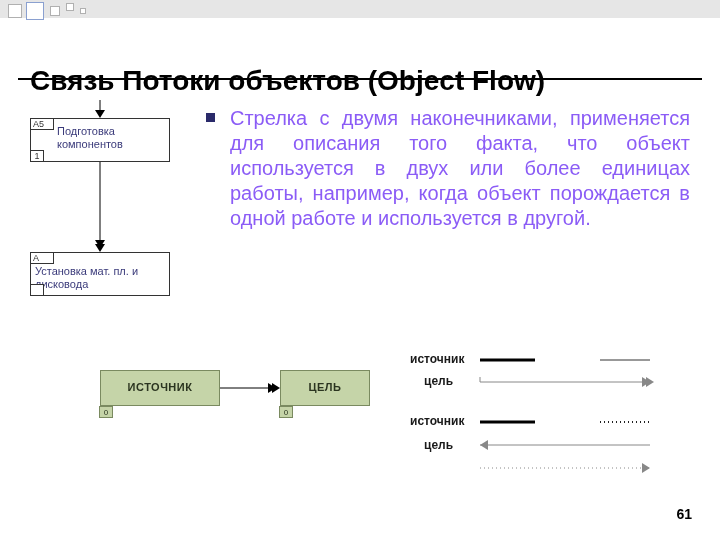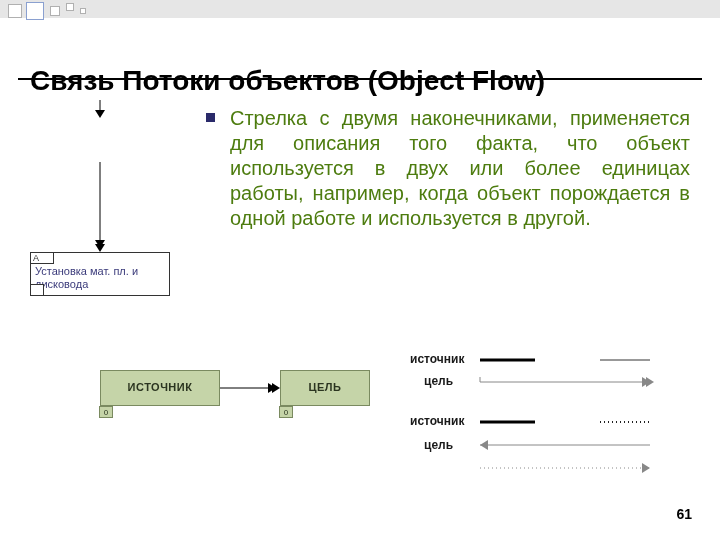--- a/index.html
+++ b/index.html
@@ -91,21 +91,21 @@
     width: 9px; height: 9px;
     background: #2a2a6a;
   }
   .bodytext {
     position: absolute;
     top: 106px;
     left: 230px;
     width: 460px;
     font-size: 20px;
     line-height: 25px;
-    color: #4d7c0f;
+    color: #8b5cf6;
     text-align: justify;
   }
   
   .diagram-bottom {
     position: absolute;
     top: 350px;
     left: 100px;
     width: 560px;
     height: 140px;
   }
@@ -168,20 +168,25 @@
     <line x1="70" y1="0" x2="70" y2="14" stroke="#000" stroke-width="1"></line>
     <polygon points="70,18 65,10 75,10" fill="#000"></polygon>
 
     <line x1="70" y1="62" x2="70" y2="148" stroke="#000" stroke-width="1"></line>
     <polygon points="70,148 65,140 75,140" fill="#000"></polygon>
     <polygon points="70,152 65,144 75,144" fill="#000"></polygon>
 
     <line x1="140" y1="40" x2="160" y2="40" stroke="#bbb" stroke-width="1"></line>
   </svg>
 
+  <div class="idef-box" style="top:18px;left:0;width:140px;height:44px;">
+    <div class="cornerTL">A5</div>
+    <div class="btitle" style="padding-left:26px;padding-top:6px;">Подготовка компонентов</div>
+    <div class="cornerBL">1</div>
+  </div>
 
   <div class="idef-box" style="top:152px;left:0;width:140px;height:44px;">
     <div class="cornerTL">A</div>
     <div class="btitle" style="padding-left:4px;padding-top:12px;">Установка мат. пл. и дисковода</div>
     <div class="cornerBL"></div>
   </div>
 </div>
 
 <div class="bullet-sq" style="top:113px;left:206px;"></div>
 <p class="bodytext">Стрелка с двумя наконечниками, применяется для описания того факта, что объект используется в двух или более единицах работы, например, когда объект порождается в одной работе и используется в другой.</p>

